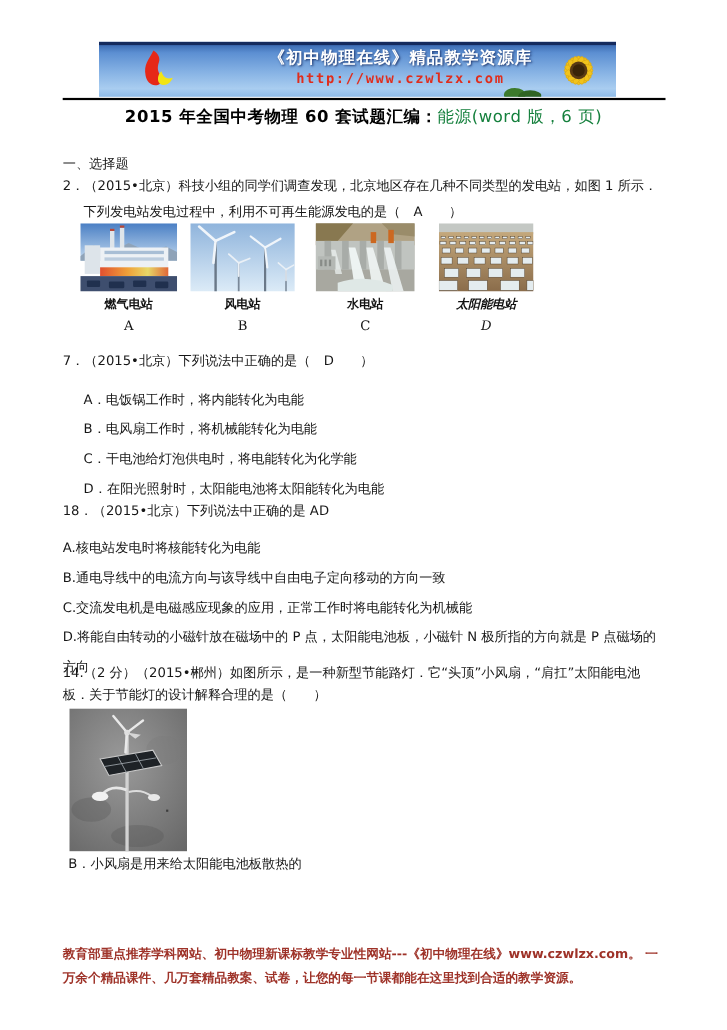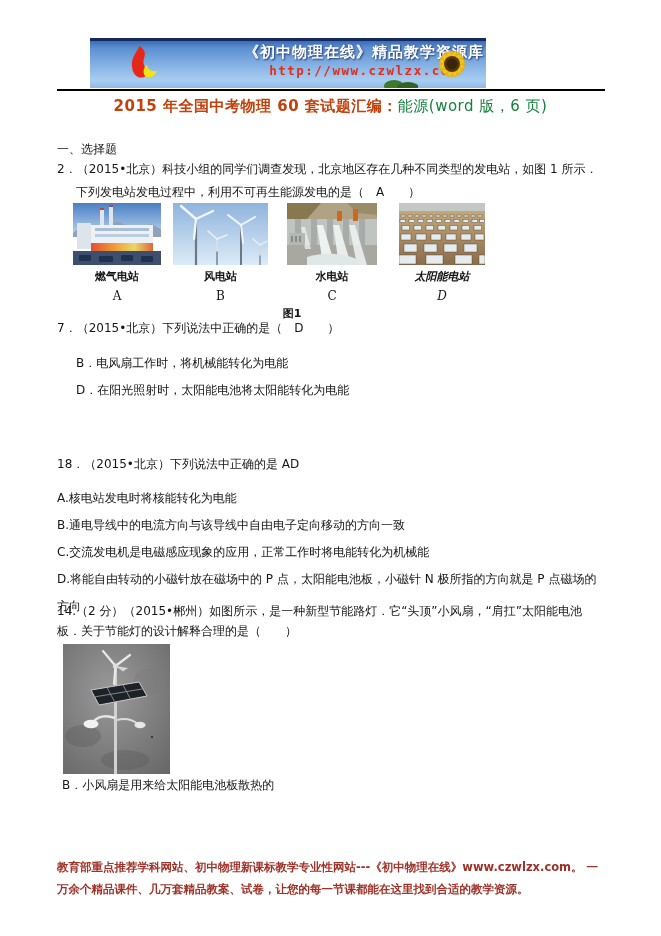--- a/index.html
+++ b/index.html
@@ -5,42 +5,42 @@
   * { margin:0; padding:0; box-sizing:border-box; }
   html,body { background:#ffffff; }
   body {
     width:661px; height:936px; position:relative; overflow:hidden;
     font-family:"DejaVu Sans", sans-serif; color:#161616;
   }
   .abs { position:absolute; }
 
   
   .banner {
-    left:90px; top:38px; width:396px; height:50px; overflow:hidden;
+    left:90px; top:38px; width:470px; height:50px; overflow:hidden;
     background:linear-gradient(180deg,#2e5ca6 0%,#5c8fd2 20%,#86b2e4 55%,#a9cdf0 85%,#8fbbe7 100%);
   }
   .banner-topstrip { position:absolute; top:0; left:0; right:0; height:3px; background:#142a5e; }
   .banner-logo { position:absolute; left:36px; top:5px; }
   .banner-text { position:absolute; left:104px; top:5px; width:340px; text-align:center; }
   .site-title {
     color:#ffffff; font-weight:bold; font-size:15px; letter-spacing:1px; white-space:nowrap;
     text-shadow:1px 1px 2px rgba(15,35,90,.85);
   }
   .site-url {
     color:#e02d1c; font-size:12.5px; font-weight:bold; letter-spacing:1.5px; margin-top:1px;
     font-family:"DejaVu Sans Mono", monospace;
   }
   .banner-flower { position:absolute; right:6px; bottom:-5px; }
   .banner-leaf { position:absolute; right:68px; bottom:-8px; }
 
   .rule { left:57px; top:89px; width:548px; height:2px; background:#000; }
 
   
   .doc-title { left:0; top:97px; width:661px; text-align:center; font-size:15px; letter-spacing:0.5px; }
-  .doc-title .t1 { color:#c2410c; font-weight:bold; }
+  .doc-title .t1 { color:#000000; font-weight:bold; }
   .doc-title .t2 { color:#15803d; }
 
   
   .cblock { left:57px; width:548px; font-size:12px; }
   #section-header { top:141px; }
   #q2 { top:158px; line-height:23px; padding-left:19px; text-indent:-19px; }
 
   #figure1 { top:203px; }
   .fig-row { display:flex; align-items:center; }
   .fig { text-align:center; flex:none; }
@@ -300,26 +300,27 @@
               <rect x="56" y="52" width="17" height="9"></rect>
               <rect x="80" y="52" width="6" height="9"></rect>
           </g>
         </svg>
       </span>
       <div class="fig-cap">太阳能电站</div>
       <div class="fig-letter">D</div>
     </div>
 
   </div>
-  <div class="fig-main-cap">图1</div>
 </div>
 
 <div class="abs cblock" id="q7">
   <div class="q-header">7．（2015•北京）下列说法中正确的是（　D　　）</div>
+  <div class="opt-indent">A．电饭锅工作时，将内能转化为电能</div>
   <div class="opt-indent">B．电风扇工作时，将机械能转化为电能</div>
+  <div class="opt-indent">C．干电池给灯泡供电时，将电能转化为化学能</div>
   <div class="opt-indent">D．在阳光照射时，太阳能电池将太阳能转化为电能</div>
 </div>
 
 <div class="abs cblock" id="q18">
   <div class="q-header">18．（2015•北京）下列说法中正确的是 AD</div>
   <div>A.核电站发电时将核能转化为电能</div>
   <div>B.通电导线中的电流方向与该导线中自由电子定向移动的方向一致</div>
   <div>C.交流发电机是电磁感应现象的应用，正常工作时将电能转化为机械能</div>
   <div>D.将能自由转动的小磁针放在磁场中的 P 点，太阳能电池板，小磁针 N 极所指的方向就是 P 点磁场的方向</div>
 </div>

